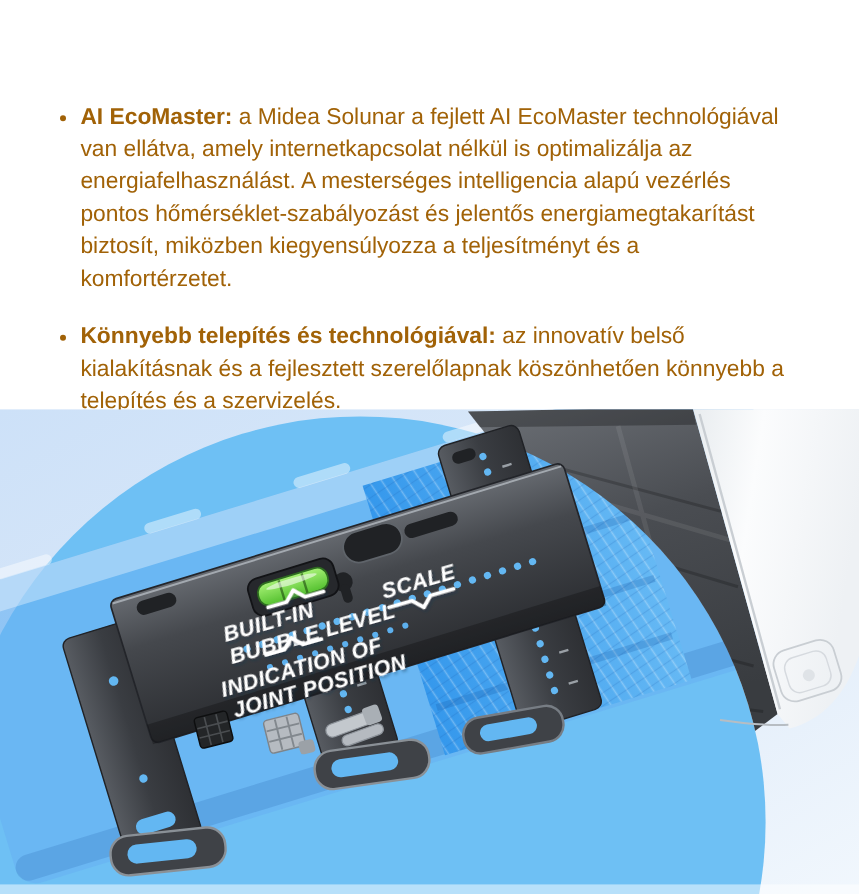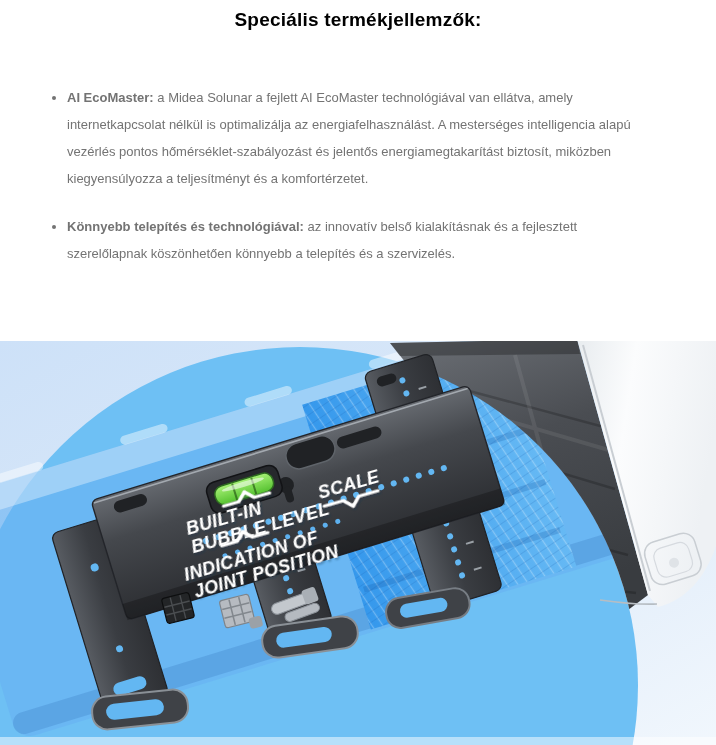--- a/index.html
+++ b/index.html
@@ -1,33 +1,32 @@
 <!DOCTYPE html>
 <html><head>
 <meta charset="utf-8">
 <style>
   html,body{margin:0;padding:0;background:#ffffff;}
   body{width:716px;height:745px;font-family:"Liberation Sans",sans-serif;color:#222;}
   .page{position:relative;width:716px;height:745px;overflow:hidden;background:#fff;}
   .title{position:absolute;top:9px;left:0;width:100%;margin:0;text-align:center;
          font-size:19px;font-weight:bold;color:#000;letter-spacing:.2px;}
   ul.features{position:absolute;top:84px;left:47px;width:592px;margin:0;padding:0 0 0 20px;list-style:disc;}
-  ul.features li{font-size:13px;line-height:27px;margin:0 0 21px 0;color:#737373;}
+  ul.features li{font-size:19px;line-height:27px;margin:0 0 21px 0;color:#a16207;}
   ul.features li .lead{font-weight:bold;}
   .hero{position:absolute;top:341px;left:0;width:716px;height:404px;}
   .hero svg{display:block;}
   .lbl{font-family:"Liberation Sans",sans-serif;font-weight:bold;font-style:italic;
        font-size:18px;letter-spacing:.4px;fill:#ffffff;}
 </style>
 </head>
 <body>
 
 <div class="page">
 
-  <h1 class="title">Speciális termékjellemzők:</h1>
 
   <ul class="features">
     <li><span class="lead">AI EcoMaster:</span><span> a Midea Solunar a fejlett AI EcoMaster technológiával van ellátva, amely internetkapcsolat nélkül is optimalizálja az energiafelhasználást. A mesterséges intelligencia alapú vezérlés pontos hőmérséklet-szabályozást és jelentős energiamegtakarítást biztosít, miközben kiegyensúlyozza a teljesítményt és a komfortérzetet.</span></li>
     <li><span class="lead">Könnyebb telepítés és technológiával:</span><span> az innovatív belső kialakításnak és a fejlesztett szerelőlapnak köszönhetően könnyebb a telepítés és a szervizelés.</span></li>
   </ul>
 
   <div class="hero">
     <svg width="716" height="404" viewBox="0 0 716 404">
       <defs>
         <linearGradient id="bgGrad" x1="0" y1="0" x2="1" y2="1">

